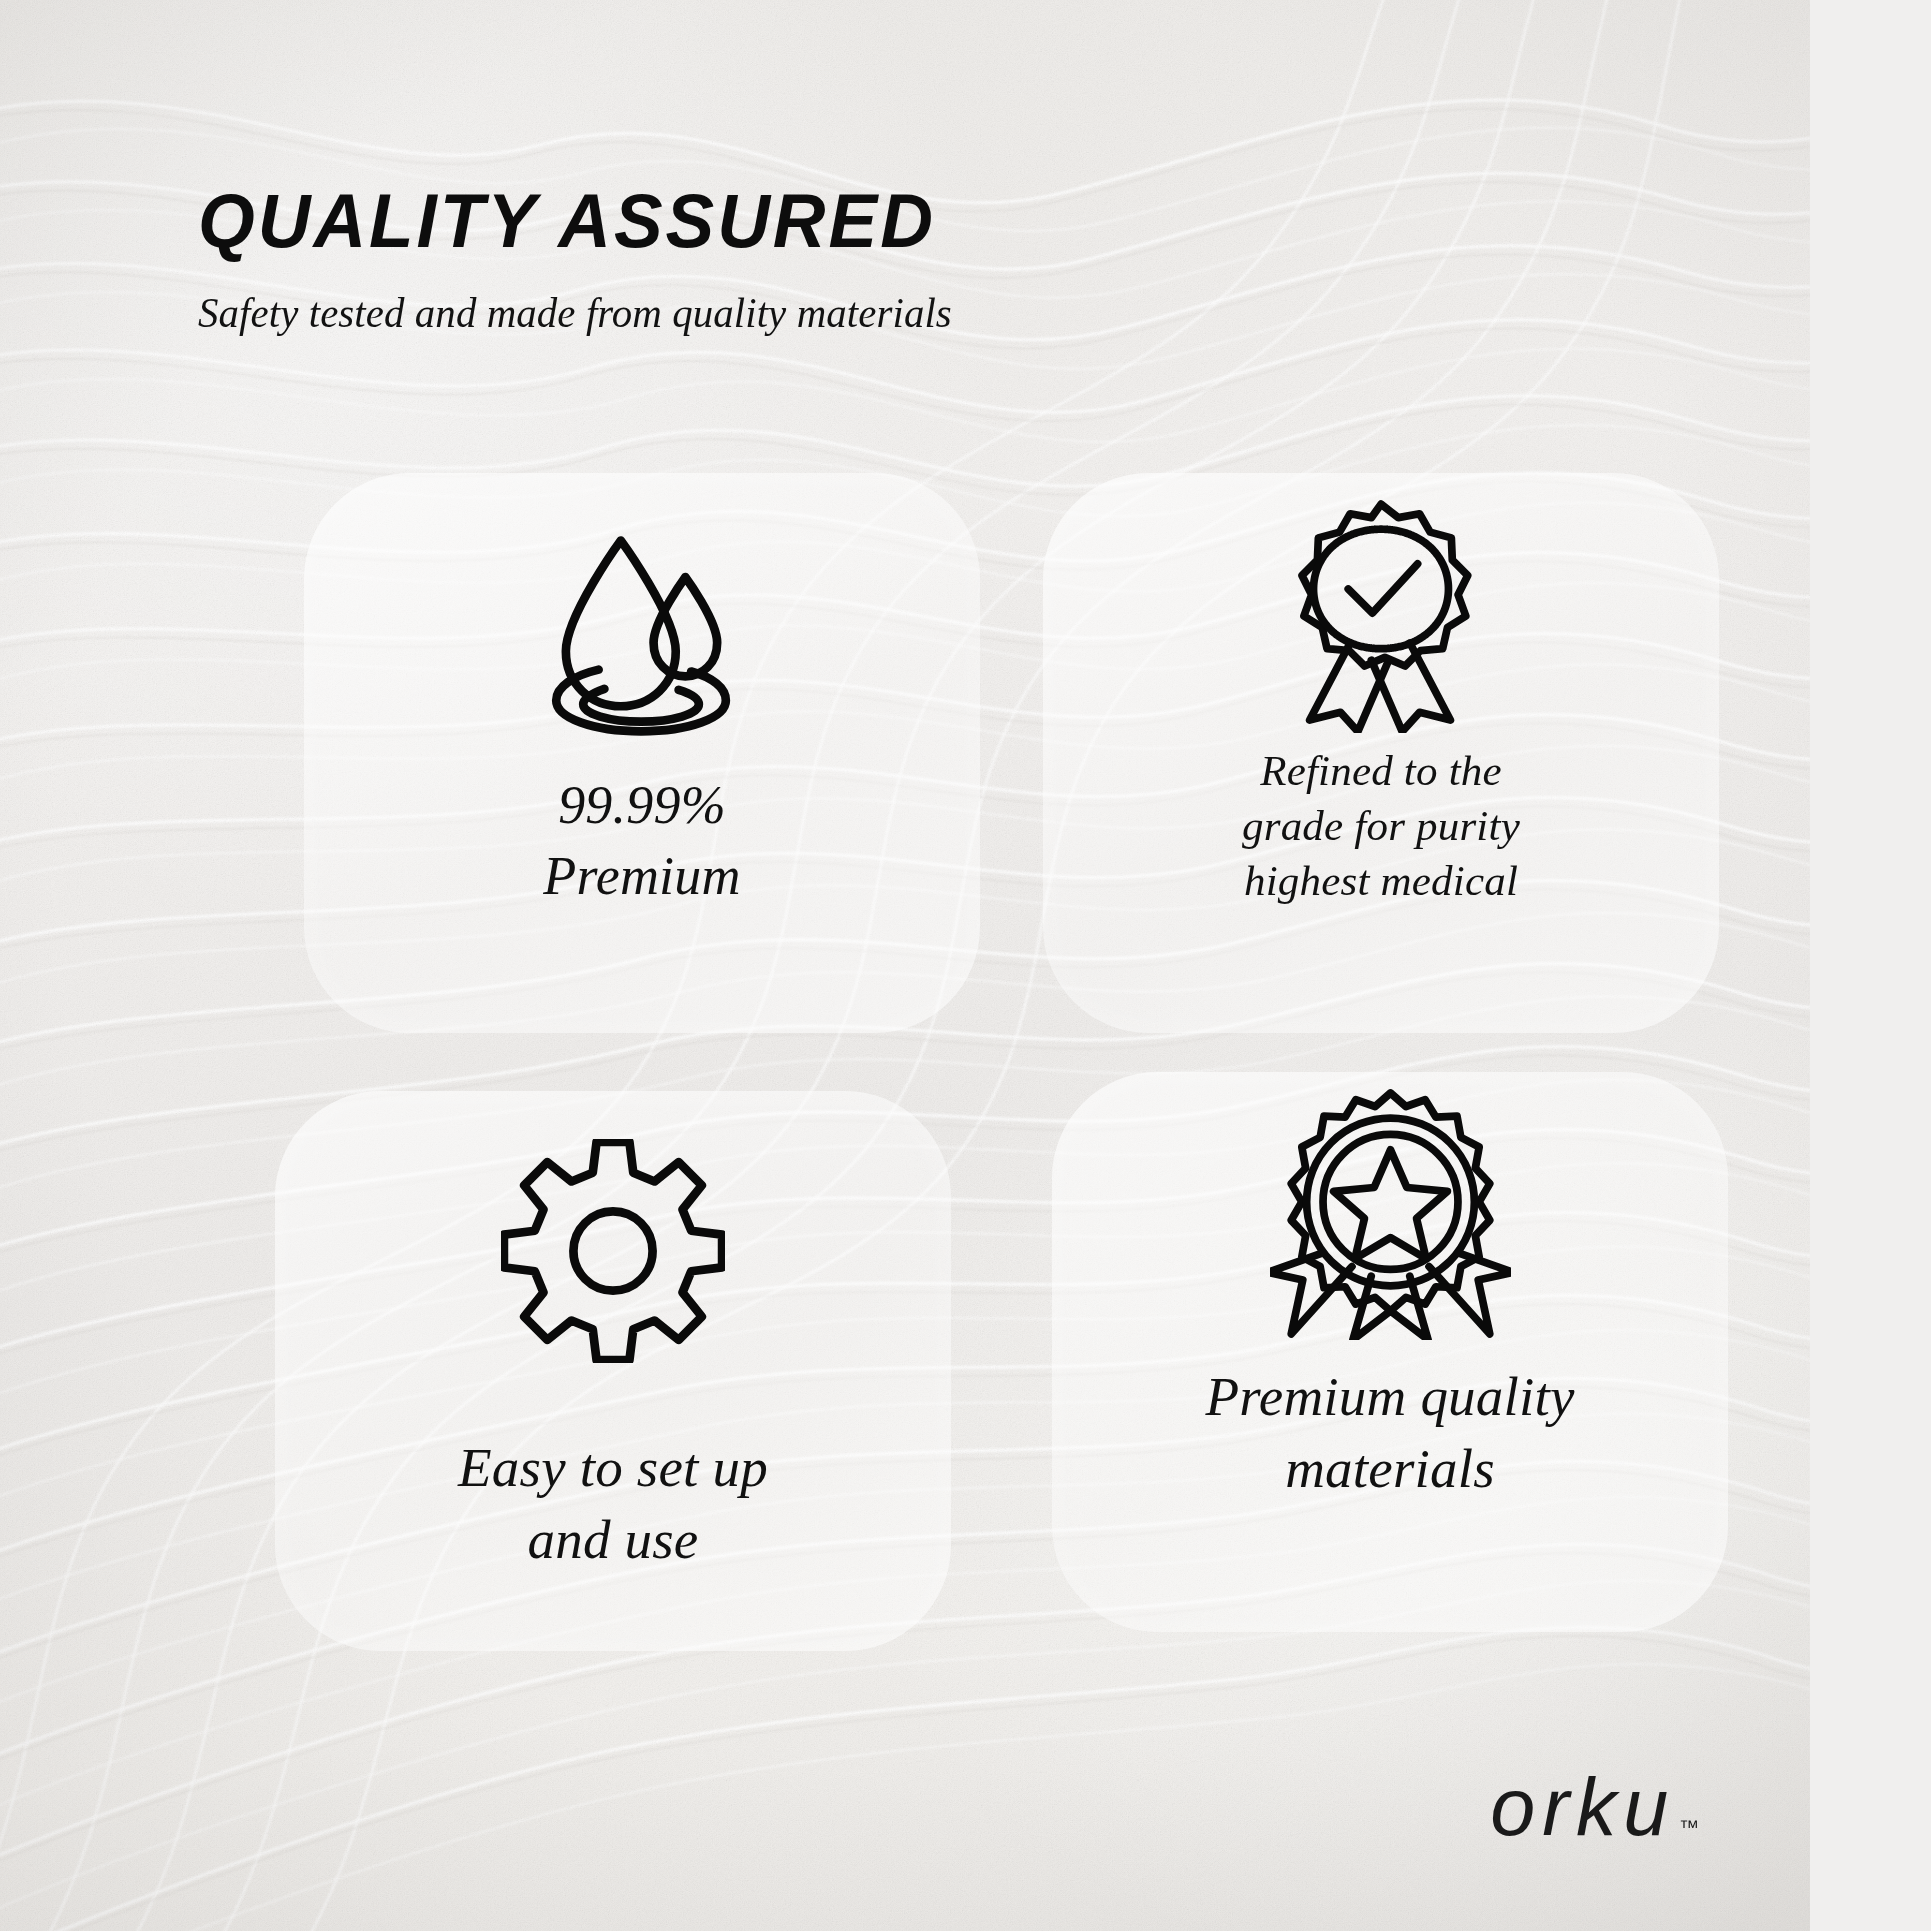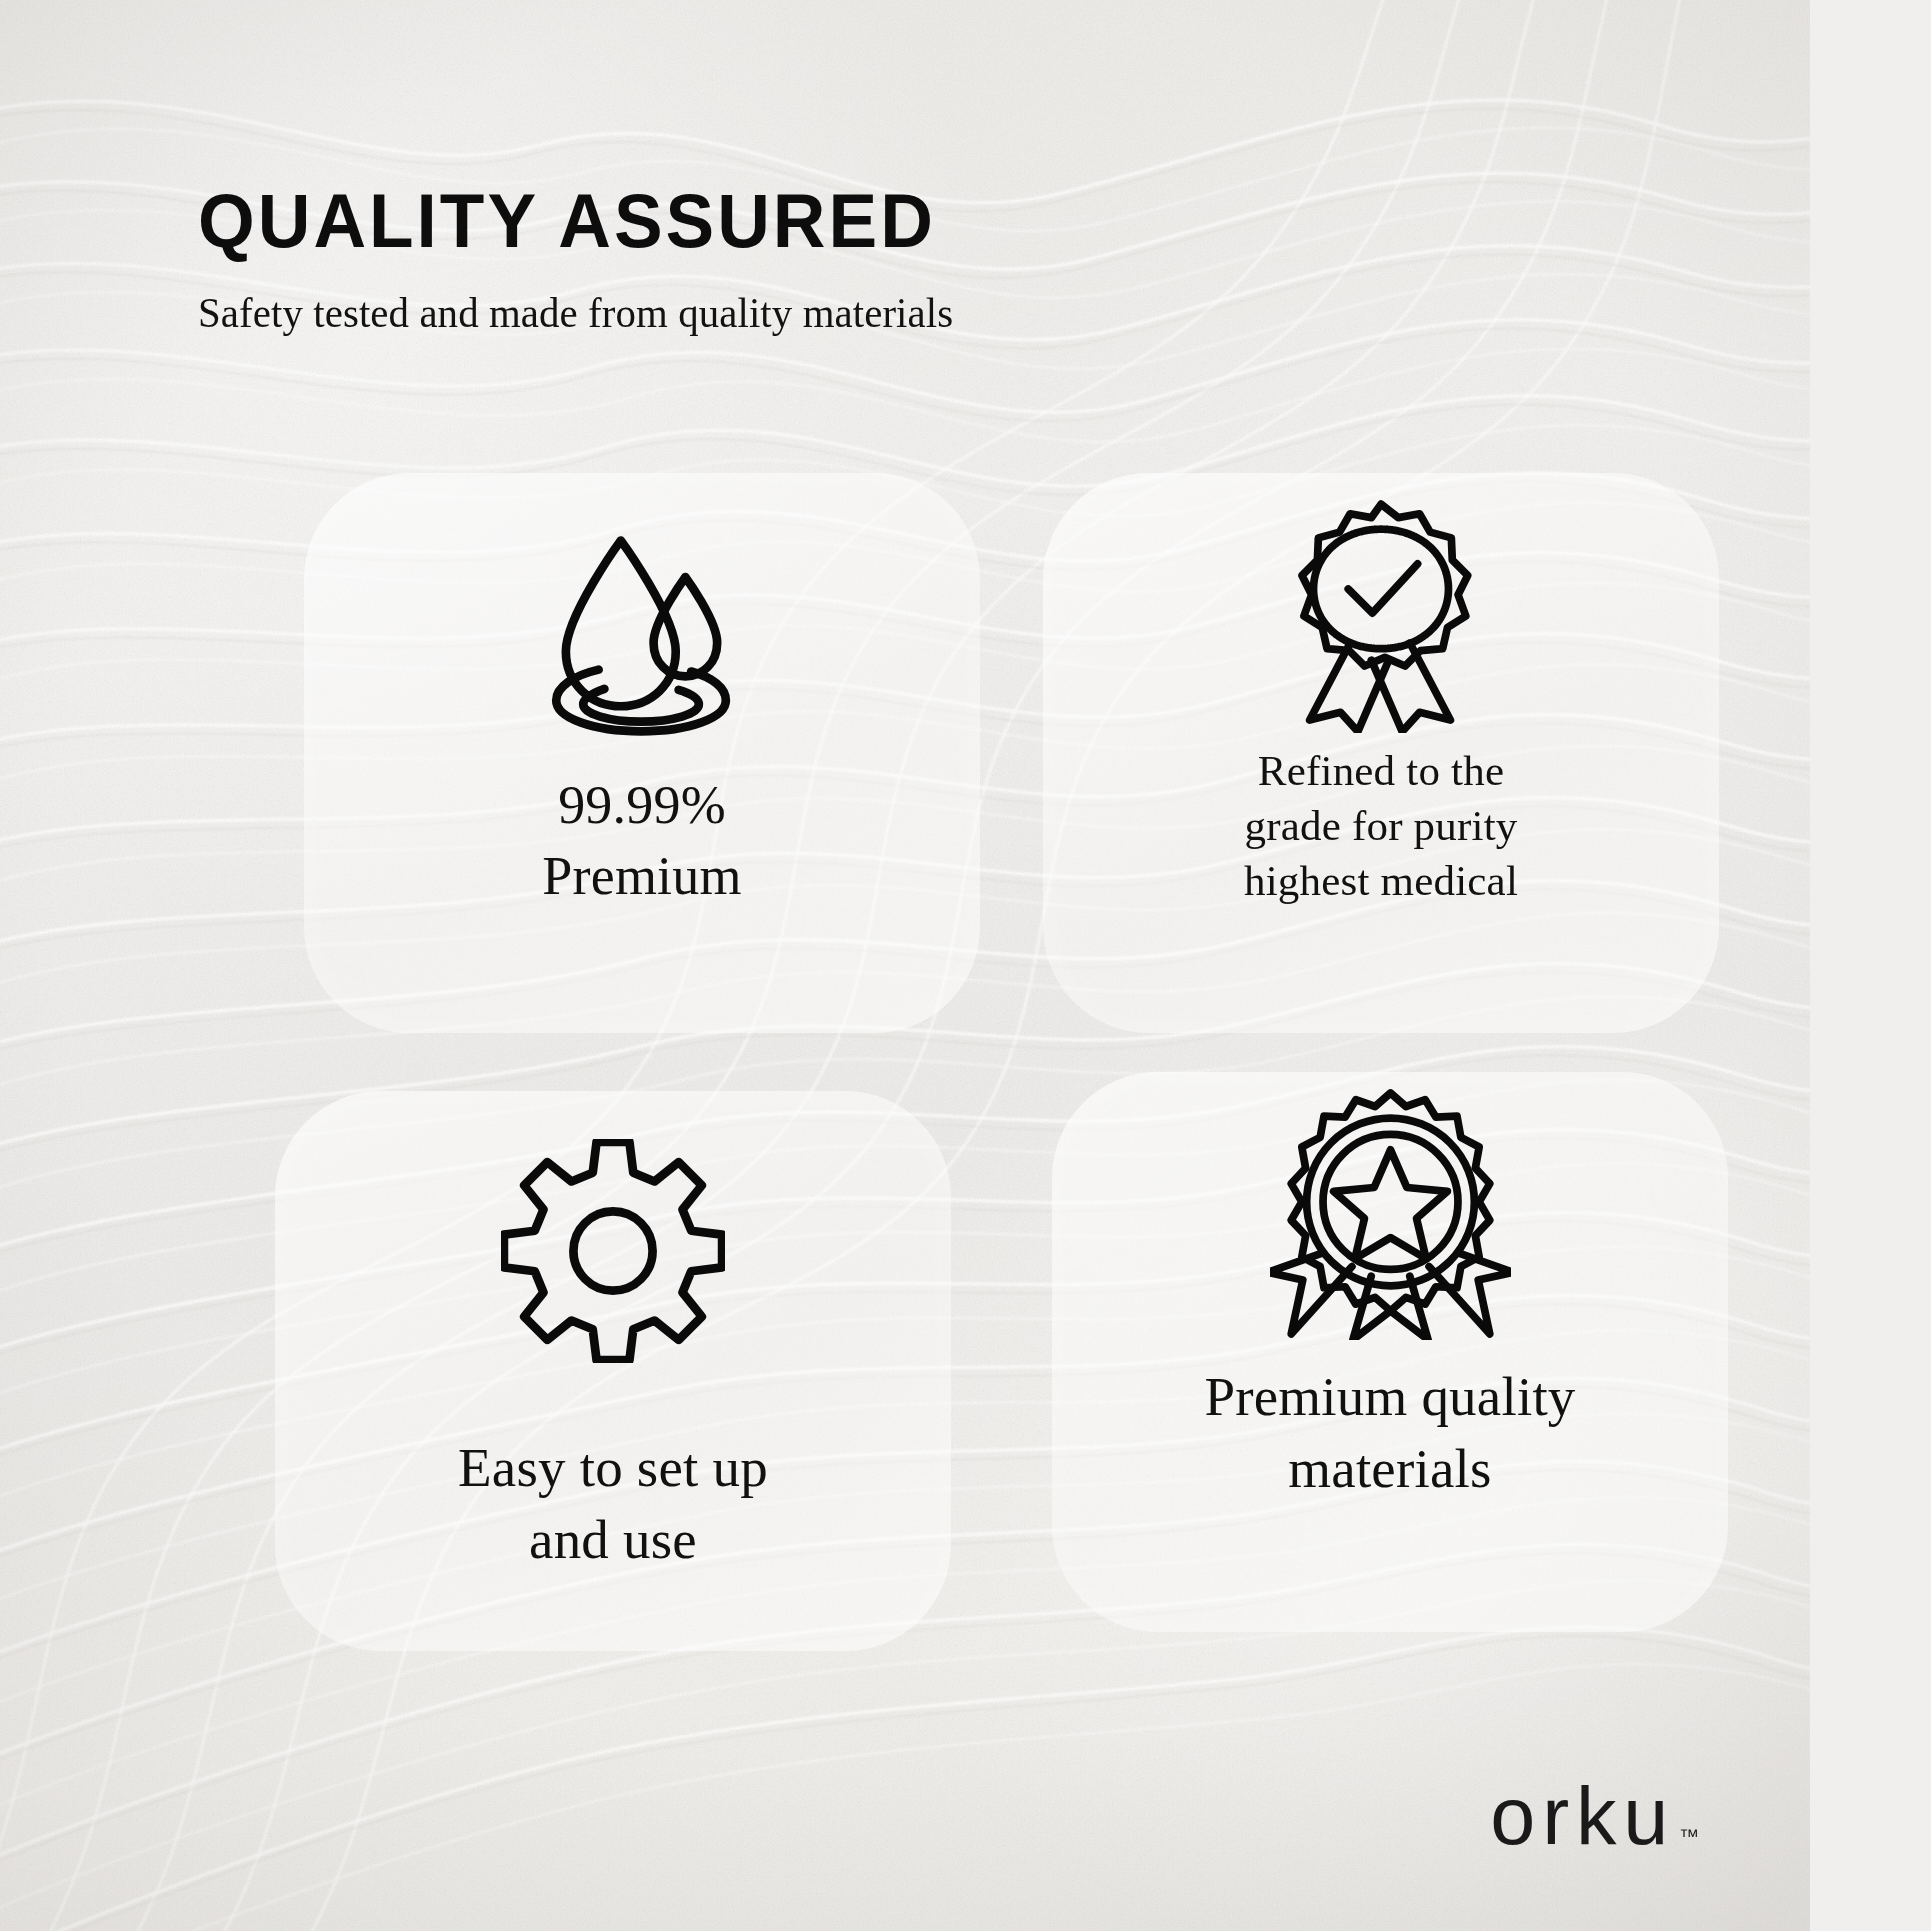--- a/index.html
+++ b/index.html
@@ -4,20 +4,21 @@
 <style>
   html,body{margin:0;padding:0;}
   body{
     width:1931px;height:1931px;overflow:hidden;
     font-family:"Liberation Sans",sans-serif;
     background:#f0efee;
   }
   #stage{
     position:relative;width:1810px;height:1931px;overflow:hidden;
     background:#a16207;
+    font-style:italic;
   }
 
   
   .bg-base{
     position:absolute;inset:0;
     background:
       radial-gradient(ellipse 60% 50% at 20% 18%, #f7f6f5 0%, rgba(247,246,245,0) 60%),
       radial-gradient(ellipse 55% 45% at 80% 75%, #f6f5f3 0%, rgba(246,245,243,0) 62%),
       linear-gradient(170deg,#eceae7 0%,#f3f1ef 30%,#eeecea 58%,#f2f0ed 80%,#e9e7e4 100%);
   }
@@ -94,21 +95,21 @@
     box-sizing:border-box;
     letter-spacing:0.2px;
   }
   .card.c1 .card-text{margin-top:17.4px;font-size:54px;}
   .card.c2 .card-text{margin-top:7.7px;font-size:43px;line-height:1.28;}
   .card.c3 .card-text{margin-top:61px;font-size:55px;}
   .card.c4 .card-text{margin-top:27px;font-size:55px;}
 
   
   .logo{
-    position:absolute;right:111px;bottom:74px;
+    position:absolute;right:111px;bottom:83px;
     display:flex;align-items:flex-end;
   }
   .logo-word{
     font-family:"Liberation Sans",sans-serif;
     font-weight:300;
     font-size:81px;
     letter-spacing:6.8px;
     color:#1a1a1a;
     line-height:1;
   }

